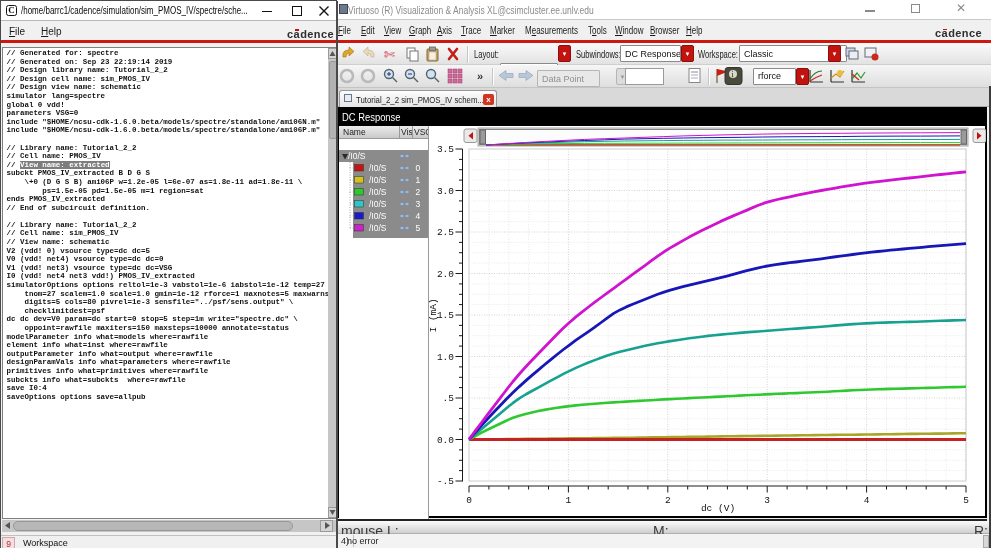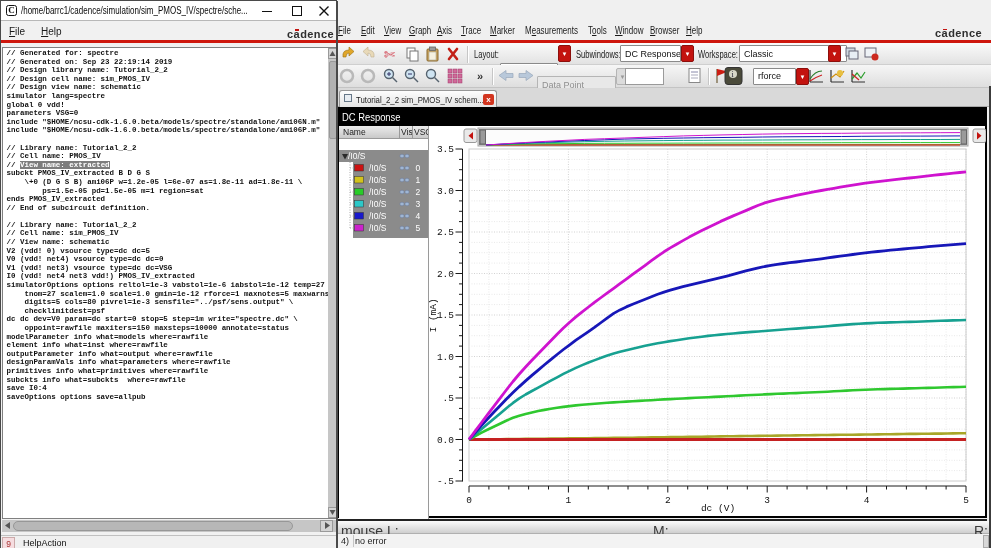--- a/index.html
+++ b/index.html
@@ -11,20 +11,27 @@
 .cadlogo{font-weight:bold;font-size:11px;letter-spacing:0.45px;color:#2e2e2e}
 .redbar{position:absolute;left:0;width:100%;height:2.5px;background:#ce170d}
 .combo{position:absolute;height:17px;background:#fff;border:1px solid #8a8a8a;font-size:9px;color:#111;padding:2.5px 0 0 4px;border-radius:1px;white-space:nowrap;overflow:hidden}
 .rbtn{position:absolute;width:13px;height:17px;background:#c3130f;border:1px solid #8c0f0c;border-radius:2px;color:#fff;font-size:6px;text-align:center;line-height:16px}
 .tlbl{position:absolute;font-size:10px;color:#222;transform:scaleX(0.76);transform-origin:0 0;white-space:nowrap}
 </style></head>
 <body>
 
 <div id="vwin">
 
+ <div class="abs" style="left:0;top:0;width:654px;height:20px;background:#fff;border-bottom:1px solid #c9c9c9">
+   <div class="abs" style="left:2px;top:4px;width:9px;height:10px;background:#6a7a8a;border:1px solid #445"></div>
+   <div class="abs" style="left:11px;top:4.5px;font-size:10px;color:#8b8b8b;transform:scaleX(0.85);transform-origin:0 0;white-space:nowrap">Virtuoso (R) Visualization &amp; Analysis XL@csimcluster.ee.unlv.edu</div>
+   <div class="abs" style="left:528px;top:10px;width:10px;height:1.5px;background:#8a8a8a"></div>
+   <div class="abs" style="left:574px;top:4px;width:9px;height:9px;border:1.5px solid #8a8a8a"></div>
+   <div class="abs" style="left:619px;top:1px;font-size:12px;color:#8a8a8a">✕</div>
+ </div>
 
  <div class="abs" style="left:0;top:20px;width:654px;height:20px;background:#f0f0f0">
    <span class="menu abs" style="left:1px;top:5px"><u>F</u>ile</span>
    <span class="menu abs" style="left:24px;top:5px"><u>E</u>dit</span>
    <span class="menu abs" style="left:47px;top:5px"><u>V</u>iew</span>
    <span class="menu abs" style="left:72px;top:5px"><u>G</u>raph</span>
    <span class="menu abs" style="left:100px;top:5px"><u>A</u>xis</span>
    <span class="menu abs" style="left:124px;top:5px"><u>T</u>race</span>
    <span class="menu abs" style="left:153px;top:5px"><u>M</u>arker</span>
    <span class="menu abs" style="left:188px;top:5px">M<u>e</u>asurements</span>
@@ -93,21 +100,21 @@
        <rect x="111" y="14" width="4" height="4"></rect>
           <rect x="116" y="14" width="4" height="4"></rect>
           <rect x="121" y="14" width="4" height="4"></rect>
      </g>
      <text x="140" y="15" font-size="11" font-weight="bold" fill="#333">»</text>
      <line x1="155.5" y1="3" x2="155.5" y2="20" stroke="#c6c6c6"></line>
         <line x1="156.5" y1="3" x2="156.5" y2="20" stroke="#fff"></line>
      <path d="M162 10.5 L169 5.5 L169 8.5 L176 8.5 L176 12.5 L169 12.5 L169 15.5 Z" fill="#b8c8da" stroke="#98a8ba" stroke-width="0.7"></path>
      <path d="M196 10.5 L189 5.5 L189 8.5 L182 8.5 L182 12.5 L189 12.5 L189 15.5 Z" fill="#b8c8da" stroke="#98a8ba" stroke-width="0.7"></path>
    </svg>
-   <div class="combo" style="left:200px;top:11px;width:79px;background:#e8e8e8;color:#8f8f8f;border-color:#b5b5b5">Data Point</div>
+   <div class="combo" style="left:200px;top:5px;width:63px;background:#e8e8e8;color:#8f8f8f;border-color:#b5b5b5">Data Point</div>
    <div class="abs" style="left:279px;top:2.5px;width:13px;height:17px;background:#dcdcdc;border:1px solid #b5b5b5;border-radius:2px;color:#999;font-size:6px;text-align:center;line-height:16px">▼</div>
    <div class="abs" style="left:288px;top:2.5px;width:39px;height:17px;background:#fff;border:1px solid #9a9a9a"></div>
    <svg class="abs" style="left:348px;top:0" width="306" height="22" viewBox="0 0 306 22">
      <rect x="4" y="3.5" width="11" height="14" fill="#fff" stroke="#888" stroke-width="1"></rect>
      <line x1="6" y1="7" x2="13" y2="7" stroke="#88a" stroke-width="1"></line>
         <line x1="6" y1="10" x2="13" y2="10" stroke="#aab" stroke-width="1"></line>
         <line x1="6" y1="13" x2="13" y2="13" stroke="#aab" stroke-width="1"></line>
      <line x1="23.5" y1="3" x2="23.5" y2="20" stroke="#c6c6c6"></line>
         <line x1="24.5" y1="3" x2="24.5" y2="20" stroke="#fff"></line>
      <line x1="32" y1="4" x2="32" y2="18" stroke="#764" stroke-width="1.3"></line>
@@ -384,21 +391,21 @@
 
  <div class="abs" style="left:0;top:521px;width:654px;height:12.5px;background:linear-gradient(#fbfbfb,#cfcfcf);border-bottom:1px solid #b0b0b0;font-size:14px;color:#3a3a3a">
    <span class="abs" style="left:4px;top:1.5px">mouse L:</span>
    <span class="abs" style="left:316px;top:1.5px">M:</span>
    <span class="abs" style="left:637px;top:1.5px">R:</span>
  </div>
 
  <div class="abs" style="left:0;top:534px;width:654px;height:14px;background:#f3f3f3;font-size:9px;color:#222">
    <span class="abs" style="left:4px;top:2px">4)</span>
    <div class="abs" style="left:16px;top:1px;width:1px;height:12px;background:#c5c5c5"></div>
-   <span class="abs" style="left:18px;top:2px">no error</span>
+   <span class="abs" style="left:10px;top:2px">no error</span>
    <div class="abs" style="left:646px;top:1px;width:6px;height:13px;background:#d8d8d8;border:1px solid #aaa"></div>
  </div>
 
  <div class="abs" style="left:651.5px;top:86px;width:2px;height:462px;background:#3c3c3c"></div>
 </div>
 
 <div id="ewin">
 
  <div class="abs" style="left:0;top:0;width:336px;height:19.5px;background:#fff;border-bottom:1px solid #b8b8b8">
    <div class="abs" style="left:5px;top:3.5px;width:11px;height:11px;border:1.6px solid #111;border-radius:2.5px;font-size:9px;font-weight:bold;color:#111;text-align:center;line-height:8px;font-family:'Liberation Serif',serif">C</div>
@@ -480,16 +487,16 @@
       </svg>
    <div class="abs" style="left:11px;top:0.5px;width:280px;height:10px;background:#b7b7b7;border:1px solid #979797;border-radius:5px"></div>
    <div class="abs" style="left:318px;top:0;width:13px;height:11.5px;background:#d4d4d4;border:1px solid #9a9a9a"></div>
    <svg class="abs" style="left:318px;top:0" width="13" height="11">
         <path d="M5 2 L10 5.5 L5 9 Z" fill="#555"></path>
       </svg>
  </div>
 
  <div class="abs" style="left:0;top:533.5px;width:337px;height:14.5px;background:#f0f0f0;border-top:1px solid #c0c0c0">
    <div class="abs" style="left:1px;top:1px;width:13px;height:12.5px;background:#f6dde0;border:1px solid #caa;color:#a33;font-size:8.5px;text-align:center;line-height:12px">9</div>
-   <span class="abs" style="left:22px;top:2.5px;font-size:9px;color:#111">HelpAction</span>
+   <span class="abs" style="left:22px;top:2.5px;font-size:9px;color:#111">Workspace</span>
  </div>
  <div class="abs" style="left:335px;top:0;width:2px;height:548px;background:#4a4a4a"></div>
 </div>
 
 </body></html>

